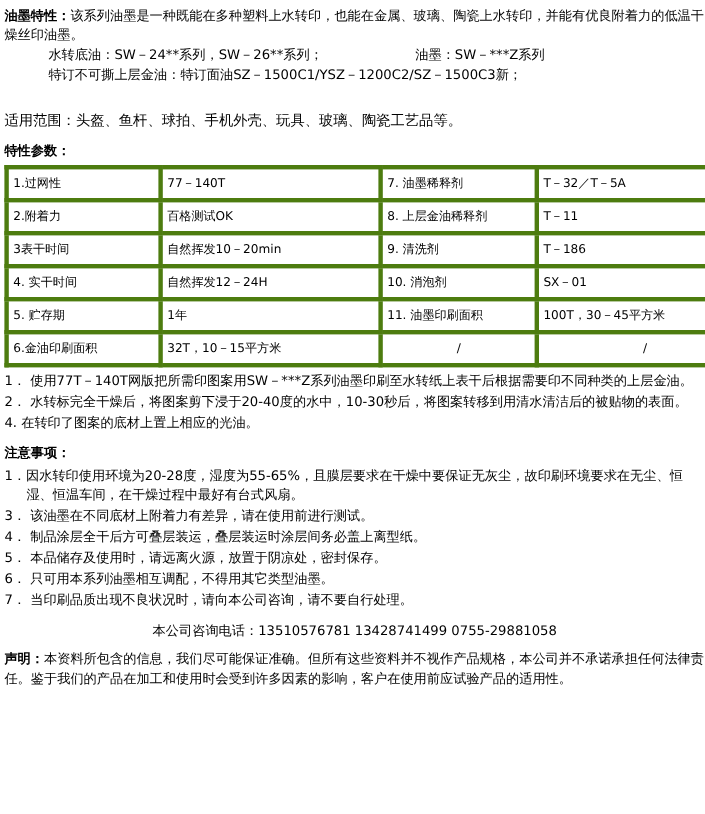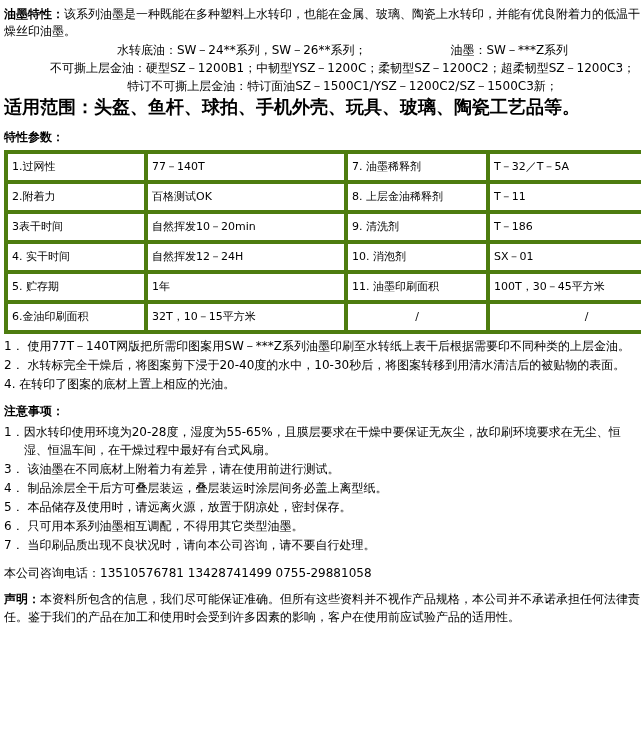--- a/index.html
+++ b/index.html
@@ -30,23 +30,23 @@
     font-weight: bold;
   }
   .indent1 { padding-left: 40px; }
   .indent2 { padding-left: 40px; }
   .section-title {
     font-weight: bold;
     margin-top: 10px;
     margin-bottom: 2px;
   }
   .scope {
-    font-weight: bold;
-    font-size: 18px;
-    margin-top: 0;
+    font-weight: normal;
+    font-size: 13px;
+    margin-top: 24px;
   }
   table.params {
     border-collapse: collapse;
     width: 633px;
     margin-top: 4px;
     table-layout: fixed;
   }
   table.params td {
     border: 4px solid #4d7c0f;
     padding: 3px 4px;
@@ -67,38 +67,38 @@
   }
   ol.usage li, ol.notes li {
     line-height: 1.5;
     margin-bottom: 1px;
     padding-left: 20px;
     text-indent: -20px;
   }
   .tel {
     margin-top: 10px;
     line-height: 1.5;
+    text-align: center;
   }
   .disclaim {
     margin-top: 8px;
     line-height: 1.5;
   }
-  .lineblock { line-height: 1.5; text-align: center; }
+  .lineblock { line-height: 1.5; }
 </style>
 </head>
 <body>
 
 <div class="page">
 
   <div class="para">
     <span class="intro-head">油墨特性：</span><span>该系列油墨是一种既能在多种塑料上水转印，也能在金属、玻璃、陶瓷上水转印，并能有优良附着力的低温干燥丝印油墨。</span>
   </div>
 
   <div class="para indent1 lineblock">水转底油：SW－24**系列，SW－26**系列；　　　　　　　油墨：SW－***Z系列</div>
-  <div class="para indent2 lineblock">不可撕上层金油：硬型SZ－1200B1；中韧型YSZ－1200C；柔韧型SZ－1200C2；超柔韧型SZ－1200C3；</div>
   <div class="para indent2 lineblock">特订不可撕上层金油：特订面油SZ－1500C1/YSZ－1200C2/SZ－1500C3新；</div>
 
   <div class="scope">
     <span>适用范围：</span><span>头盔、鱼杆、球拍、手机外壳、玩具、玻璃、陶瓷工艺品等。</span>
   </div>
 
   <div class="section-title">特性参数：</div>
 
   <table class="params">
     <tbody>

